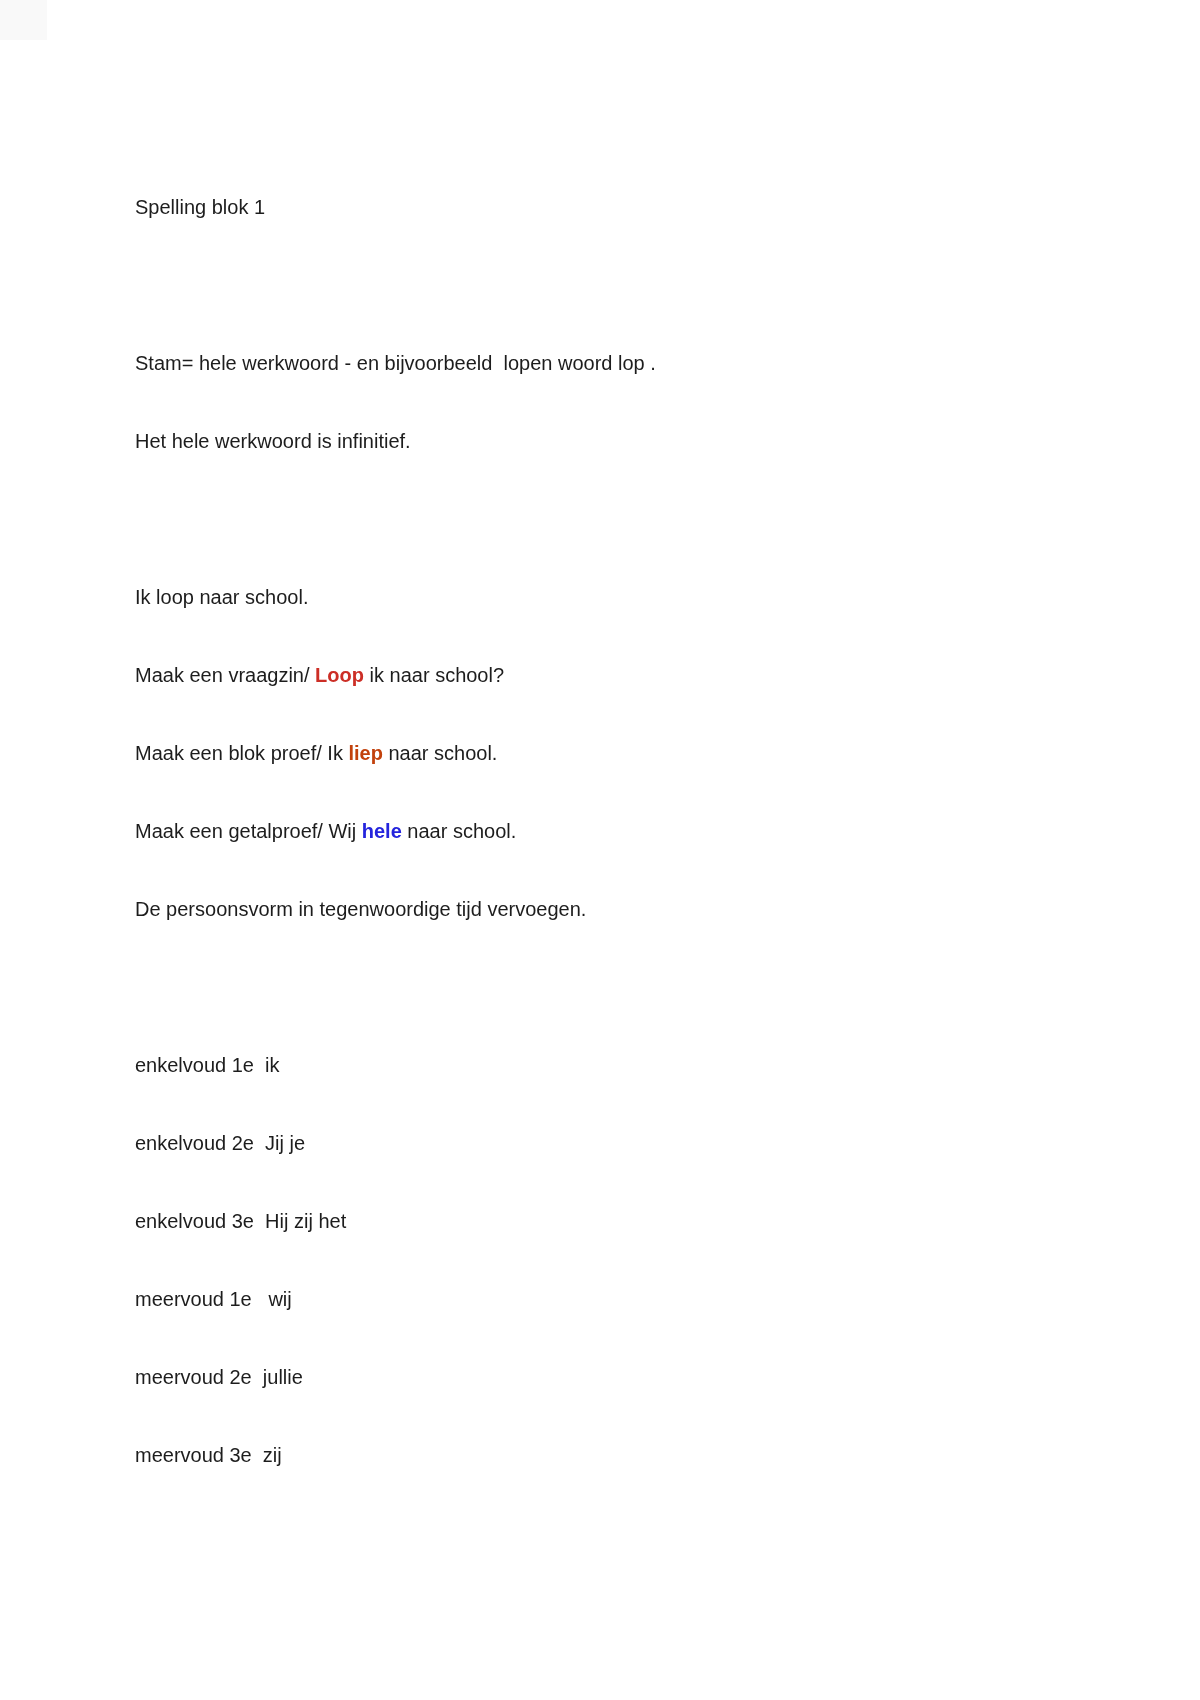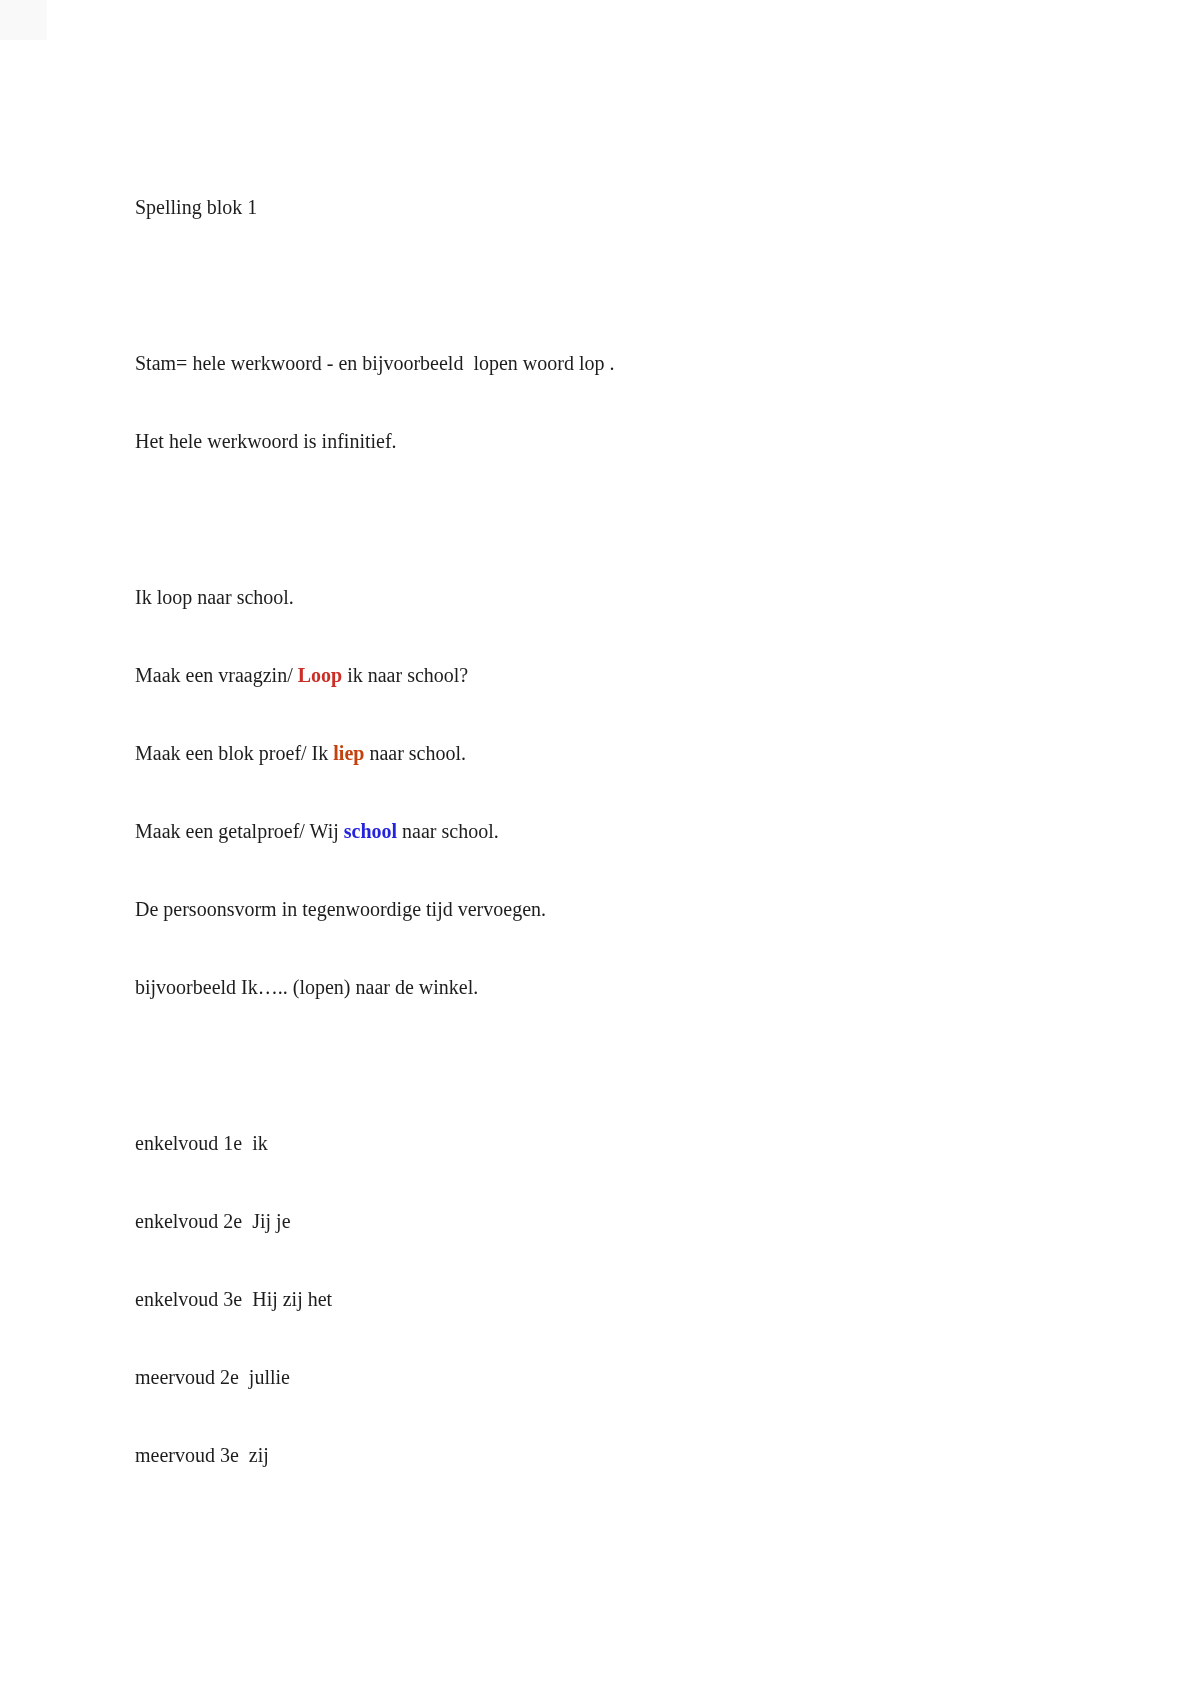--- a/index.html
+++ b/index.html
@@ -27,47 +27,46 @@
     top: 142px;
     left: 135px;
     right: 20px;
     color: #1d1d1d;
     font-size: 20px;
     line-height: 26px;
     white-space: pre;
   }
   .line {
     min-height: 26px;
-    font-family: Liberation Serif, serif;
   }
   .word {
     font-weight: bold;
   }
 </style>
 </head>
 <body>
 
 <div class="corner-shade"></div>
 
 <div class="page">
   <div class="line">Spelling blok 1</div>
   <div class="line"></div>
   <div class="line">Stam= hele werkwoord - en bijvoorbeeld  lopen woord lop .</div>
   <div class="line">Het hele werkwoord is infinitief.</div>
   <div class="line"></div>
   <div class="line">Ik loop naar school.</div>
   <div class="line"><span>Maak een vraagzin/ </span><span class="word" style="color: rgb(204, 46, 38);">Loop</span><span> ik naar school?</span></div>
   <div class="line"><span>Maak een blok proef/ Ik </span><span class="word" style="color: #c2410c;">liep</span><span> naar school.</span></div>
-  <div class="line"><span>Maak een getalproef/ Wij </span><span class="word" style="color: rgb(36, 36, 221);">school</span><span> naar school.</span></div>
+  <div class="line"><span>Maak een getalproef/ Wij </span><span class="word" style="color: rgb(36, 36, 221);">hele</span><span> naar school.</span></div>
   <div class="line">De persoonsvorm in tegenwoordige tijd vervoegen.</div>
-  <div class="line">bijvoorbeeld Ik….. (lopen) naar de winkel.</div>
   <div class="line"></div>
   <div class="line">enkelvoud 1e  ik</div>
   <div class="line">enkelvoud 2e  Jij je</div>
   <div class="line">enkelvoud 3e  Hij zij het</div>
+  <div class="line">meervoud 1e   wij</div>
   <div class="line">meervoud 2e  jullie</div>
   <div class="line">meervoud 3e  zij</div>
   
   
   
   
   
   
   
   

